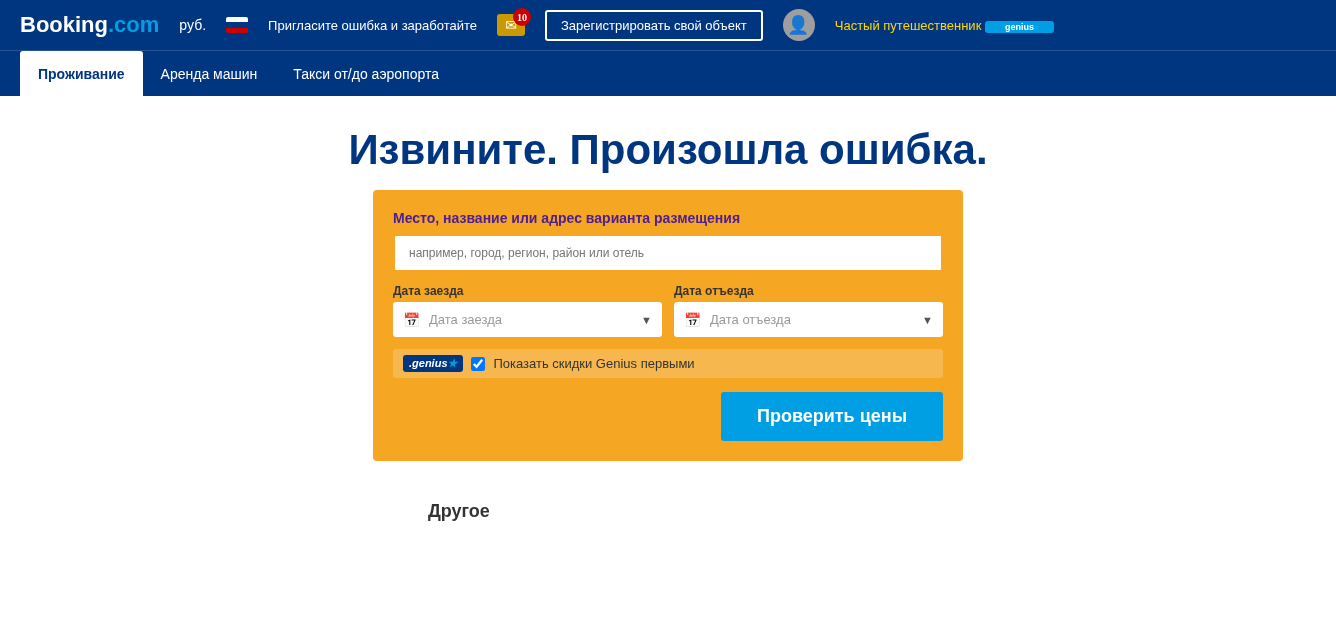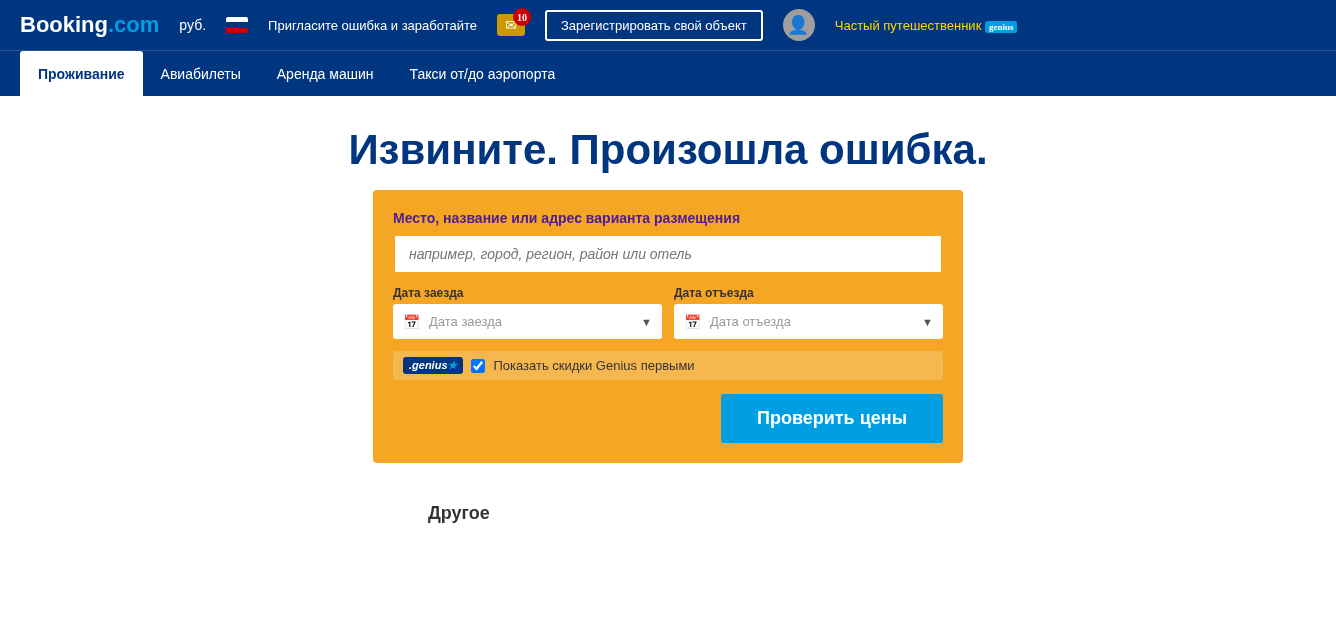--- a/index.html
+++ b/index.html
@@ -109,24 +109,23 @@
     }
     .genius-label {
       color: #ffd700;
       font-size: 13px;
       white-space: nowrap;
     }
     .genius-badge-small {
       background: #009fe3;
       color: #fff;
       font-size: 9px;
-      padding: 1px 4px;
-      border-radius: 3px;
-      font-weight: bold;
-      font-family: Liberation Serif, serif;
+      padding: 1px 20px;
+      border-radius: 3px;
+      font-weight: bold;
     }
 
     
     .nav-bar {
       background: #003580;
       display: flex;
       align-items: center;
       padding: 0 20px;
       border-top: 1px solid rgba(255,255,255,0.15);
       height: 46px;
@@ -188,25 +187,24 @@
     .search-input-wrapper {
       width: 100%;
       margin-bottom: 12px;
     }
 
     .search-input {
       width: 100%;
       padding: 10px 14px;
       border: none;
       border-radius: 3px;
-      font-size: 14px;
+      font-size: 12px;
       color: #0c4a6e;
       outline: none;
       border: 2px solid #f5a623;
-      font-style: italic;
     }
 
     .date-row {
       display: flex;
       gap: 12px;
       margin-bottom: 12px;
     }
 
     .date-col {
       flex: 1;
@@ -341,23 +339,20 @@
   <div class="user-avatar"></div>
   <span class="genius-label">
     <span>Частый путешественник</span>
     <span class="genius-badge-small">genius</span>
   </span>
 </div>
 
 <div class="nav-bar">
   <div class="nav-item active">
     <span>Проживание</span>
-  </div>
-  <div class="nav-item">
-    <span>Авиабилеты</span>
   </div>
   <div class="nav-item">
     <span>Аренда машин</span>
   </div>
   <div class="nav-item">
     <span>Такси от/до аэропорта</span>
   </div>
 </div>
 
 <div class="main-content">

